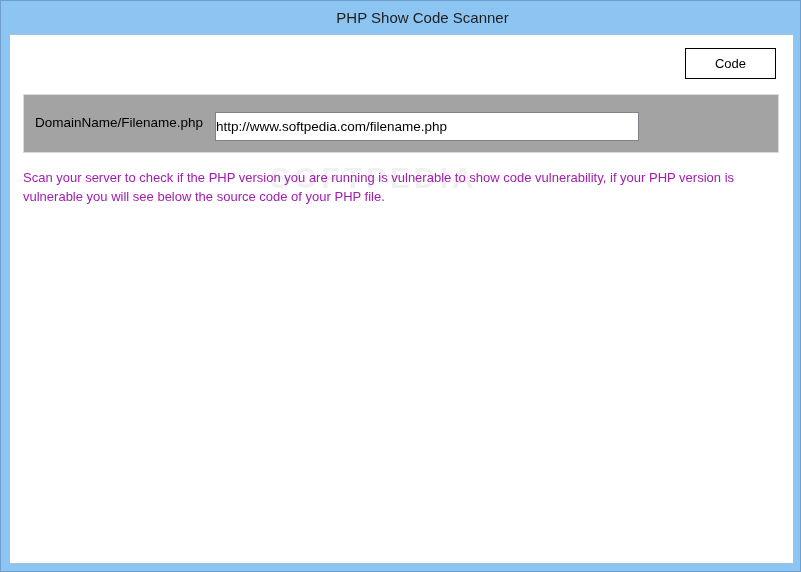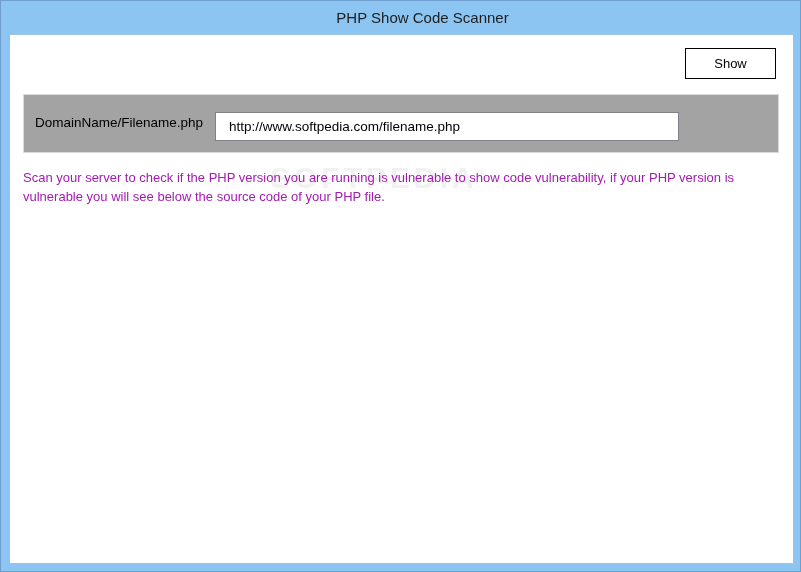--- a/index.html
+++ b/index.html
@@ -79,28 +79,28 @@
     left: 11px;
     top: 20px;
     font-size: 13.5px;
     color: #000000;
     white-space: nowrap;
   }
   .url-input {
     position: absolute;
     left: 191px;
     top: 17px;
-    width: 464px;
+    width: 424px;
     height: 29px;
     border: 1px solid #7f8389;
     box-sizing: border-box;
     font-family: "Liberation Sans", sans-serif;
     font-size: 13.5px;
     color: #000000;
-    padding: 0 13px;
+    padding: 0 0;
     outline: none;
   }
   .description {
     position: absolute;
     left: 13px;
     top: 133px;
     width: 754px;
     font-size: 13px;
     line-height: 19px;
     color: #a21caf;
@@ -122,21 +122,21 @@
 <body>
 
 <div class="window">
 
   <div class="titlebar">
     <span>PHP Show Code Scanner</span>
   </div>
 
   <div class="content">
 
-    <button class="btn close-btn">Show</button>
+    <button class="btn close-btn">Code</button>
 
     <div class="groupbox">
       <span class="field-label">DomainName/Filename.php</span>
 
       <input class="url-input" type="text" value="http://www.softpedia.com/filename.php" style="">
 
     </div>
 
     <div class="watermark">
       <span>SOFTPEDIA</span><sup>®</sup>

